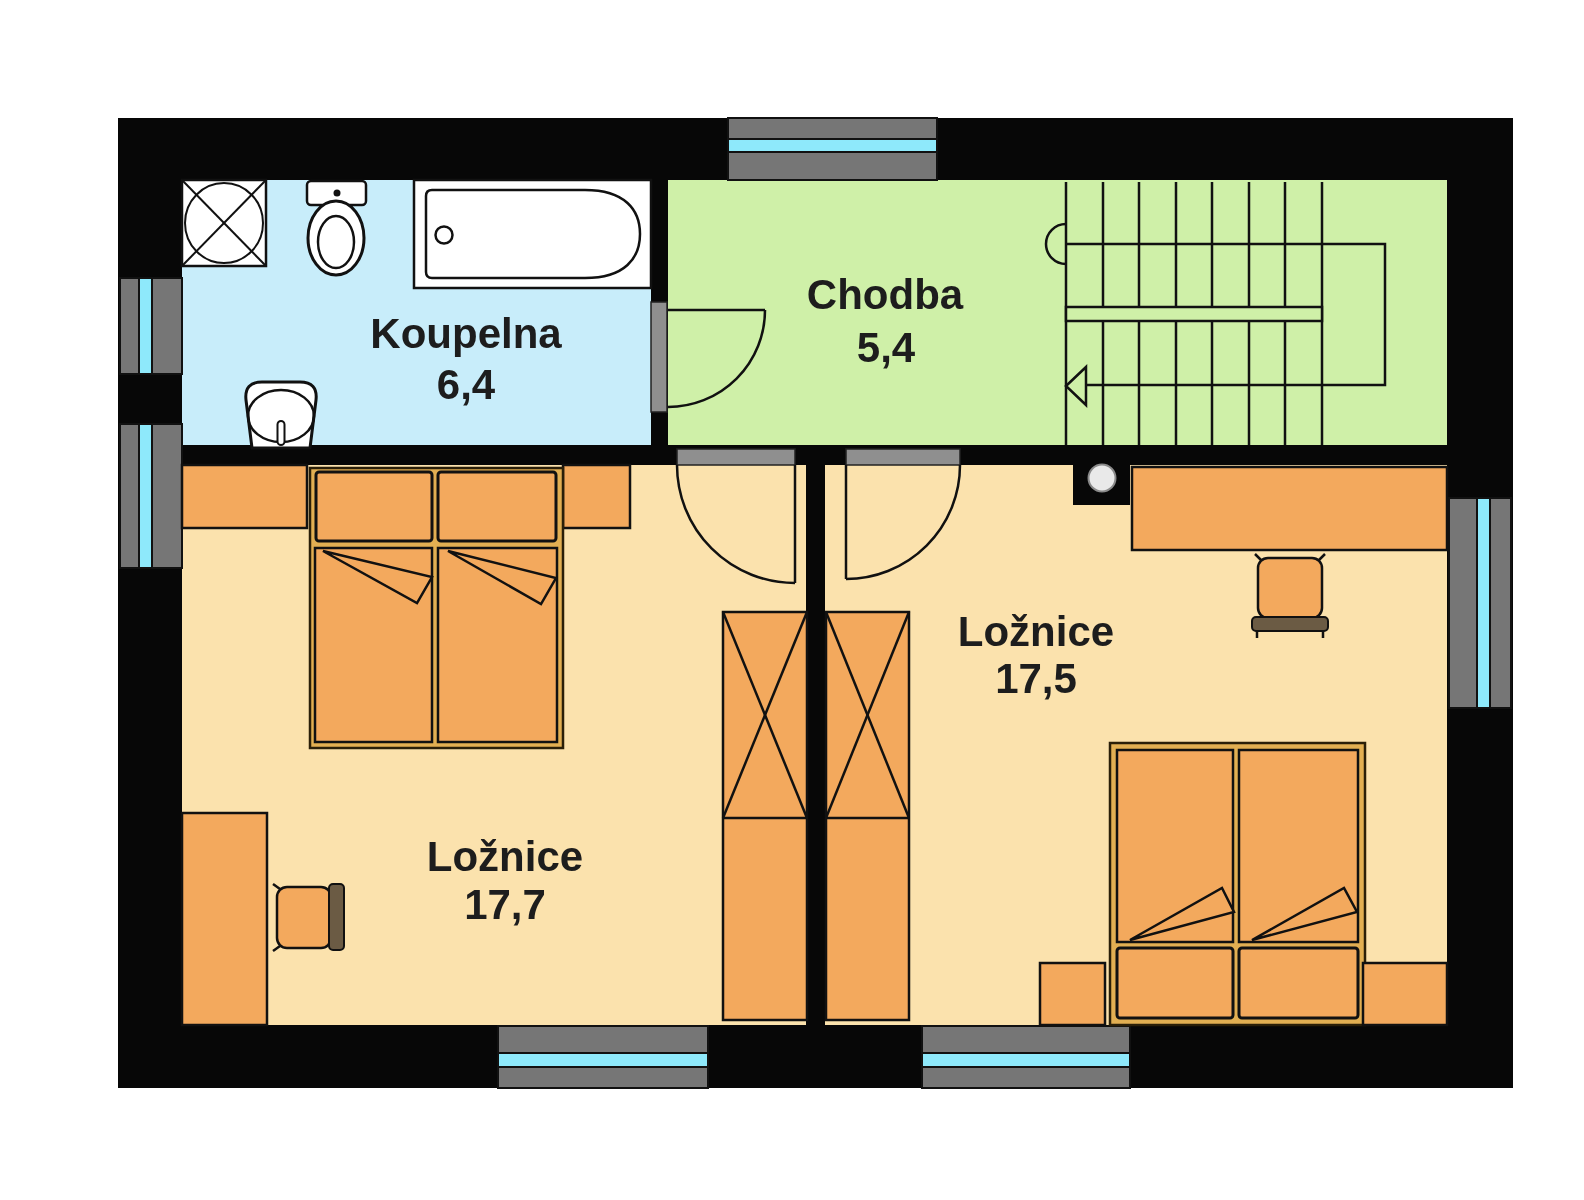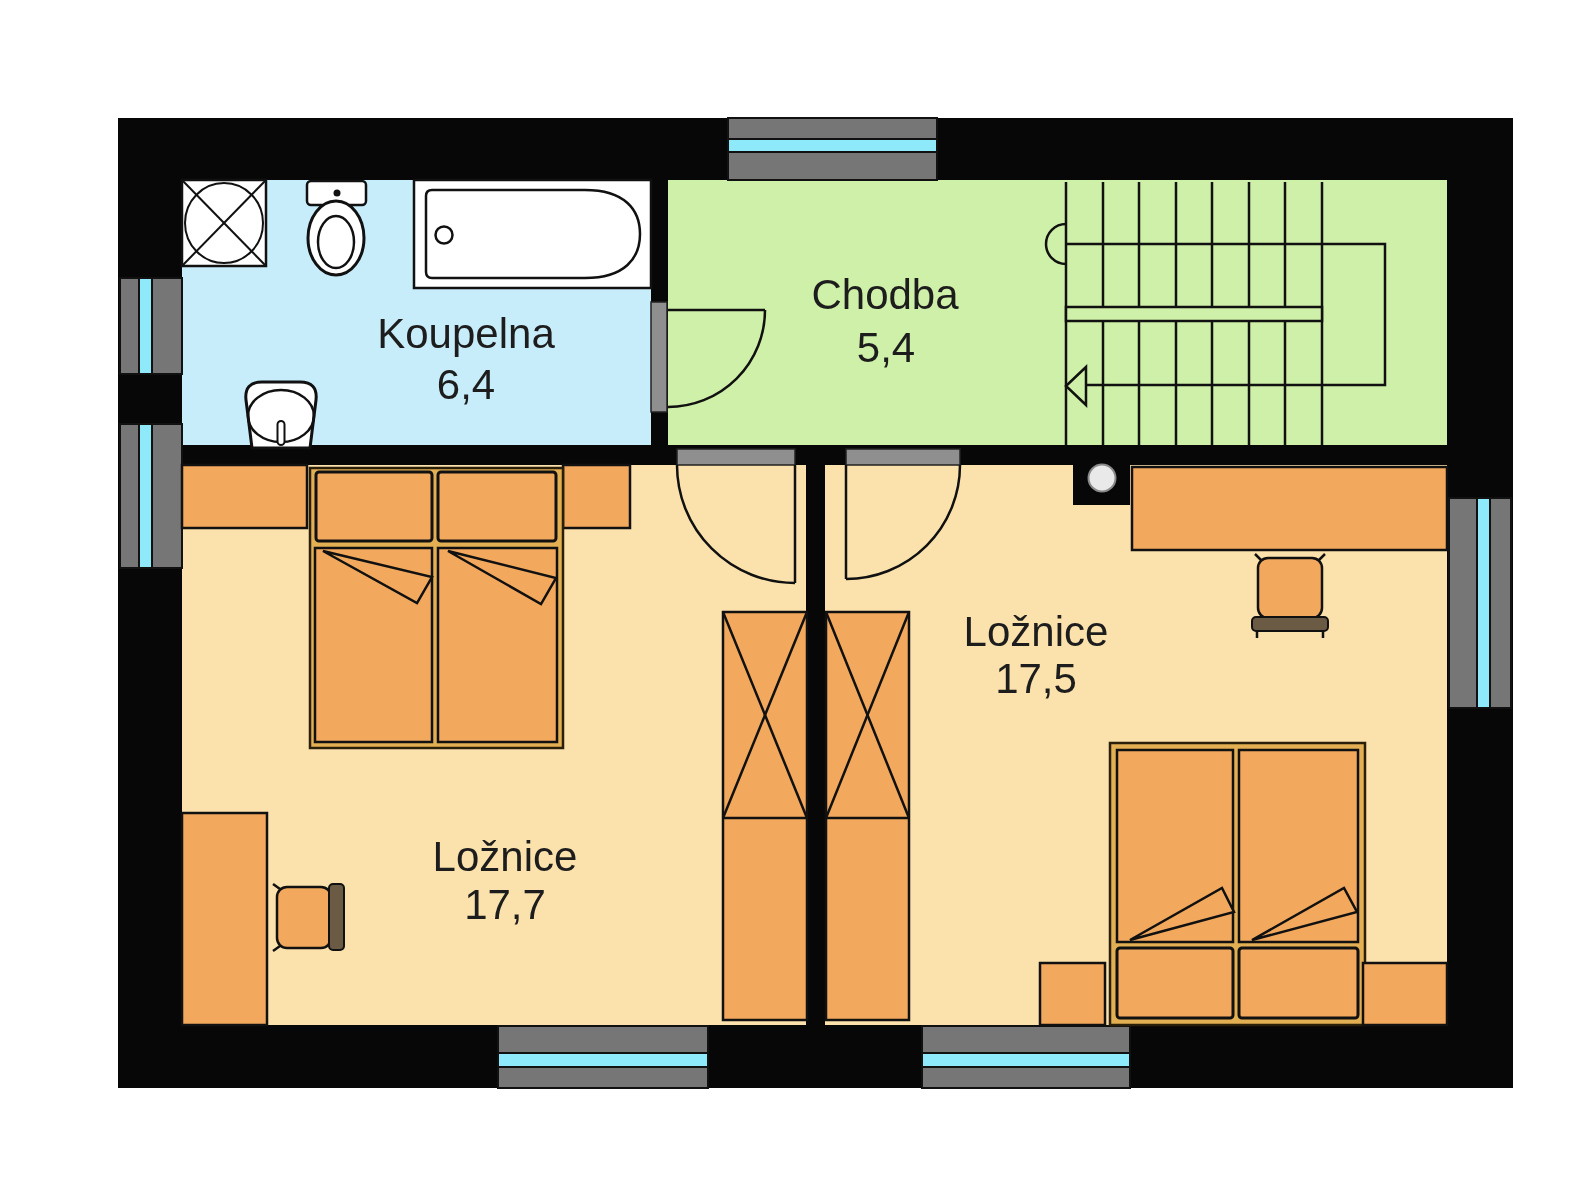--- a/index.html
+++ b/index.html
@@ -1,17 +1,17 @@
 <!DOCTYPE html>
 <html><head>
 <meta charset="utf-8">
 <style>
   html,body{margin:0;padding:0;background:#fff;}
   .canvas{position:relative;width:1584px;height:1200px;background:#ffffff;overflow:hidden;
-          font-family:"Liberation Sans", sans-serif;}
+          font-family:"Liberation Sans", sans-serif;font-weight:bold;}
   svg{position:absolute;left:0;top:0;}
   text{font-family:"Liberation Sans", sans-serif;fill:#1d1d1d;}
   .room-label{font-size:42px;}
 </style>
 </head>
 <body>
 
 <div class="canvas">
 <svg width="1584" height="1200" viewBox="0 0 1584 1200">
 

